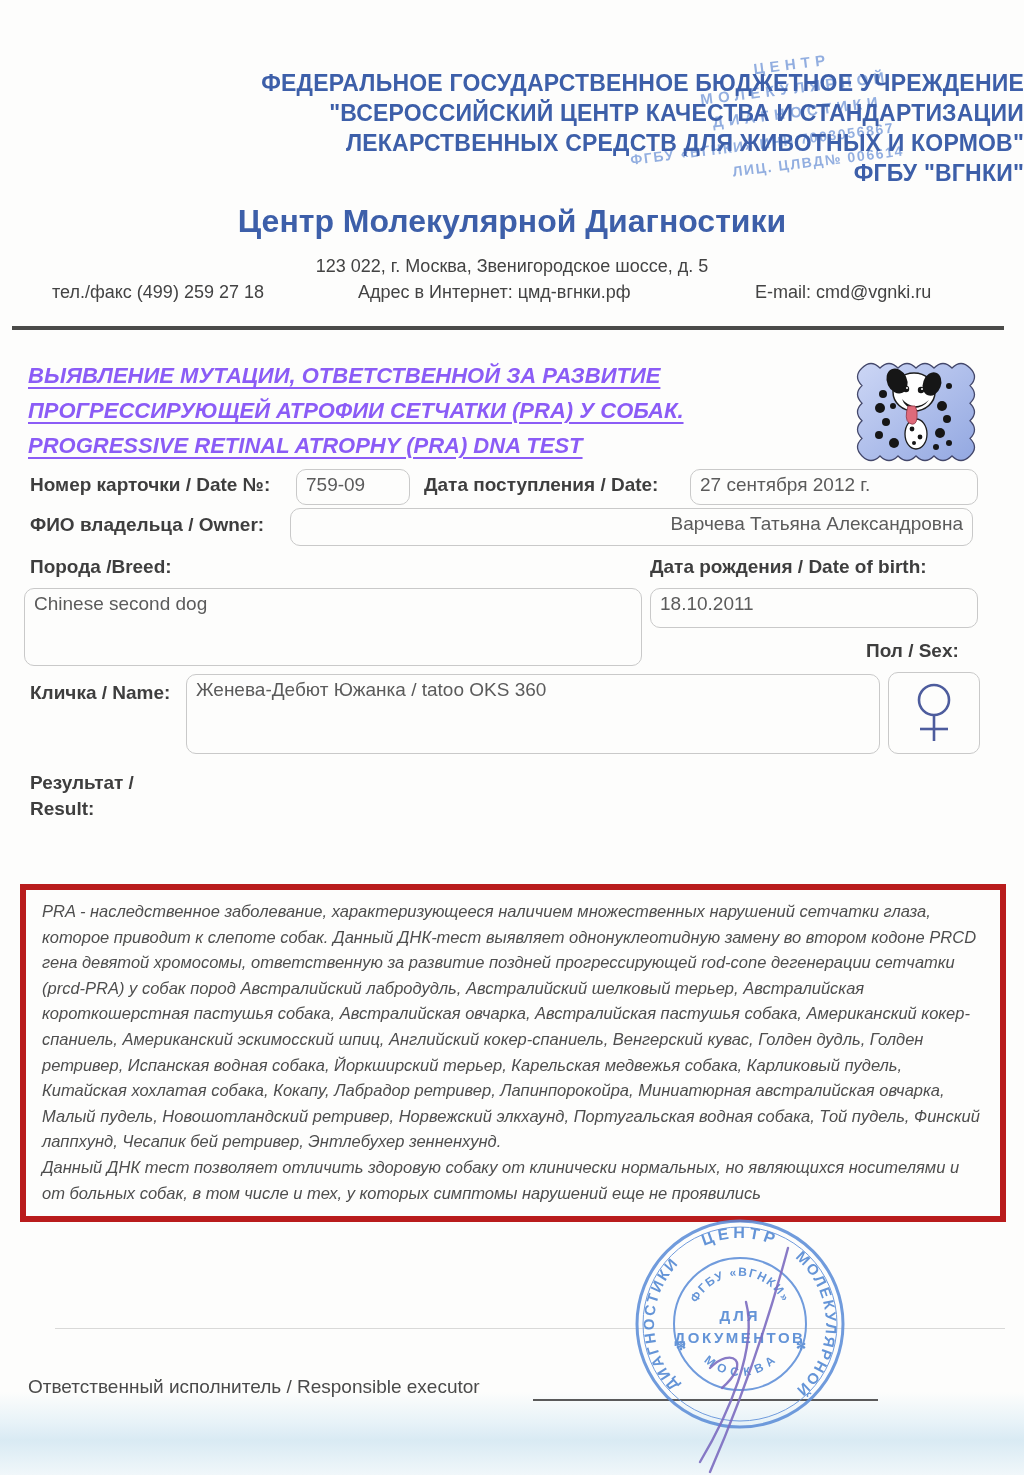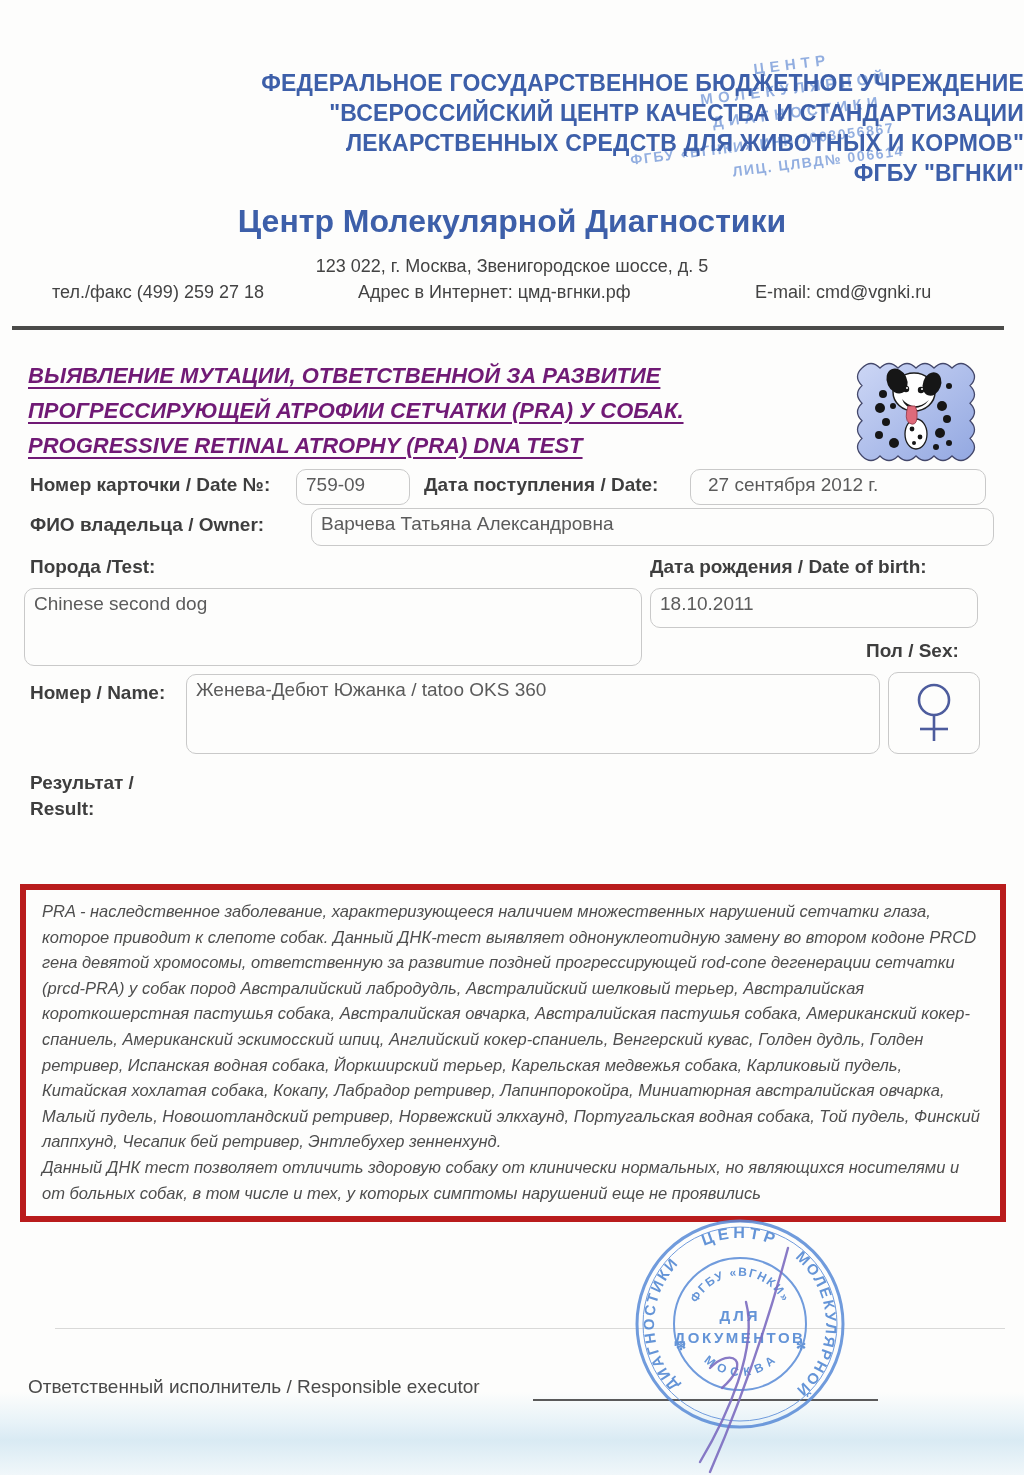--- a/index.html
+++ b/index.html
@@ -33,21 +33,21 @@
   }
   .corner-stamp .cs-l{position:absolute;letter-spacing:.35em;font-size:15px;white-space:nowrap;}
   .cs-1{left:100px;top:0;width:200px;text-align:center;}
   .cs-2{left:40px;top:24px;width:320px;text-align:center;}
   .cs-3{left:40px;top:48px;width:320px;text-align:center;}
   .cs-4{left:28px;top:76px;letter-spacing:.12em !important;font-size:14px !important;}
   .cs-5{left:128px;top:100px;letter-spacing:.12em !important;font-size:14px !important;}
   
   .test-title{
     position:absolute;left:28px;top:358px;width:810px;
-    color:#701a75;font-weight:bold;font-style:italic;font-size:22px;line-height:35px;
+    color:#8b5cf6;font-weight:bold;font-style:italic;font-size:22px;line-height:35px;
   }
   .test-title .t-line{text-decoration:underline;text-decoration-thickness:2px;text-underline-offset:4px;}
   .dog-stamp{position:absolute;left:850px;top:356px;z-index:2;}
   
   .lbl{position:absolute;font-weight:bold;font-size:19px;color:#3e3e3e;white-space:nowrap;}
   .box{position:absolute;border:1.5px solid #c9c9c9;border-radius:10px;background:transparent;}
   .val{font-size:19px;color:#5b5b5b;white-space:nowrap;}
   .box .val{display:block;padding:4px 9px;}
   .sex-symbol-box{display:flex;align-items:flex-start;justify-content:center;}
   
@@ -142,40 +142,40 @@
       <path d="M52,43 Q64,57 79,44 Q73,52 64,52 Q55,52 52,43 z" fill="#161616"></path>
       <path d="M58,50 q-4,13 1,17 q7,4 8,-5 q1,-8 -2,-12 z" fill="#df6a7a" stroke="#8d3545" stroke-width="0.8"></path>
     </g>
   </svg>
 
   <div class="lbl" style="left:30px;top:474px;">Номер карточки / Date №:</div>
   <div class="box" style="left:296px;top:469px;width:112px;height:34px;">
     <span class="val">759-09</span>
   </div>
   <div class="lbl" style="left:424px;top:474px;">Дата поступления / Date:</div>
-  <div class="box" style="left:690px;top:469px;width:286px;height:34px;padding-left:8px;">
+  <div class="box" style="left:690px;top:469px;width:286px;height:34px;">
     <span class="val">27 сентября 2012 г.</span>
   </div>
 
   <div class="lbl" style="left:30px;top:514px;">ФИО владельца / Owner:</div>
-  <div class="box" style="left:311px;top:508px;width:681px;height:36px;">
+  <div class="box" style="left:290px;top:508px;width:681px;height:36px;text-align:right;">
     <span class="val">Варчева Татьяна Александровна</span>
   </div>
 
-  <div class="lbl" style="left:30px;top:556px;">Порода  /Test:</div>
+  <div class="lbl" style="left:30px;top:556px;">Порода  /Breed:</div>
   <div class="lbl" style="left:650px;top:556px;">Дата рождения / Date of birth:</div>
   <div class="box" style="left:24px;top:588px;width:616px;height:76px;">
     <span class="val">Chinese second dog</span>
   </div>
   <div class="box" style="left:650px;top:588px;width:326px;height:38px;">
     <span class="val">18.10.2011</span>
   </div>
   <div class="lbl" style="left:866px;top:640px;">Пол / Sex:</div>
 
-  <div class="lbl" style="left:30px;top:682px;">Номер / Name:</div>
+  <div class="lbl" style="left:30px;top:682px;">Кличка / Name:</div>
   <div class="box" style="left:186px;top:674px;width:692px;height:78px;">
     <span class="val">Женева-Дебют Южанка / tatoo OKS 360</span>
   </div>
   <div class="box sex-symbol-box" style="left:888px;top:672px;width:90px;height:80px;">
     <svg width="90" height="80" viewBox="0 0 90 80">
       <circle cx="45" cy="27" r="15" fill="none" stroke="#4d5c9d" stroke-width="2.6"></circle>
       <line x1="45" y1="42" x2="45" y2="68" stroke="#4d5c9d" stroke-width="2.6"></line>
       <line x1="31" y1="56" x2="59" y2="56" stroke="#4d5c9d" stroke-width="2.6"></line>
     </svg>
   </div>

